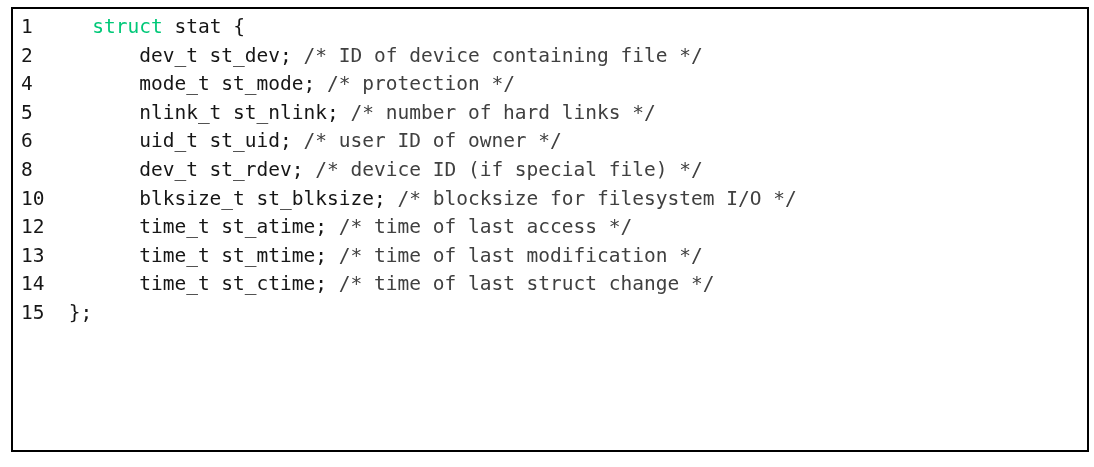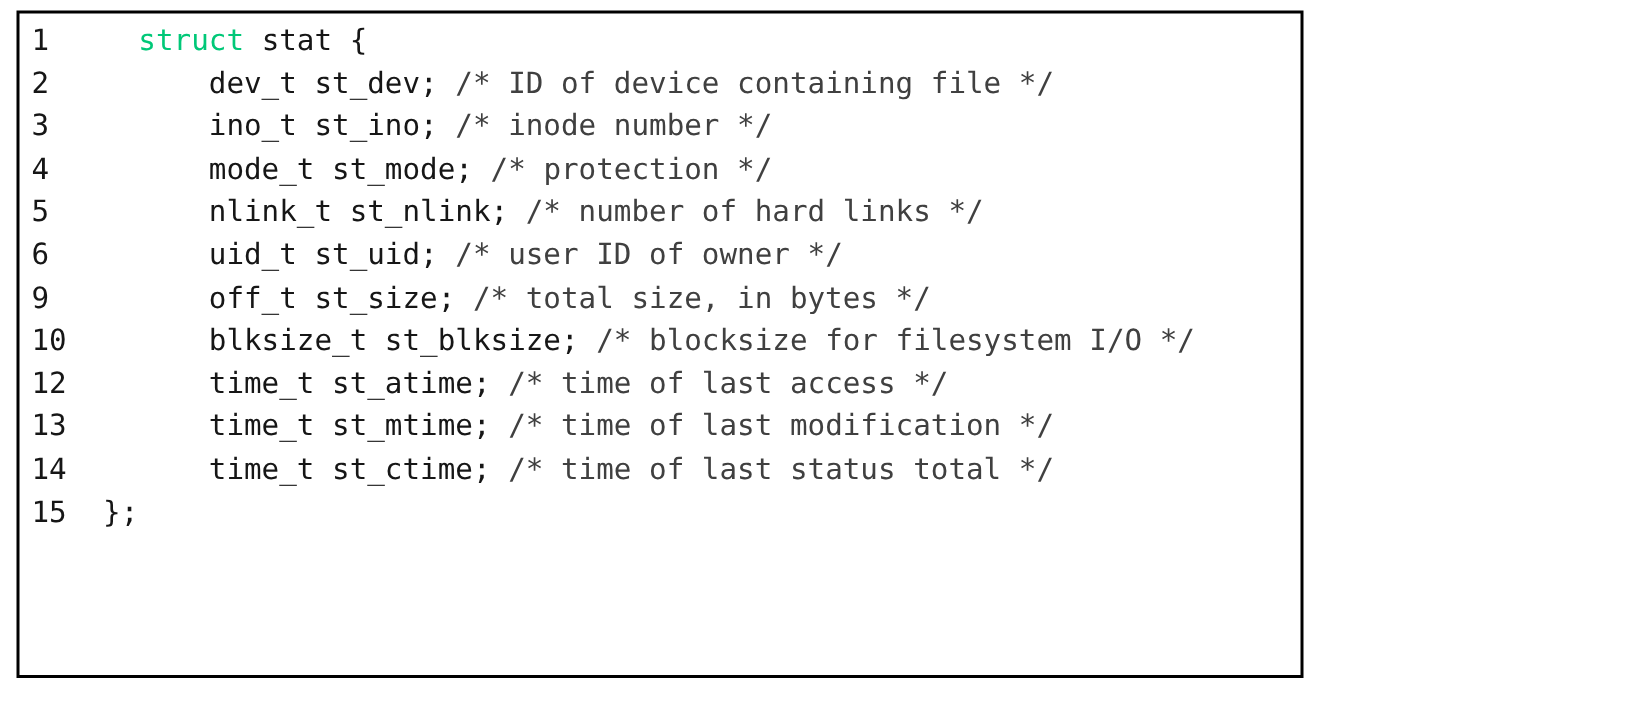--- a/index.html
+++ b/index.html
@@ -12,21 +12,21 @@
     width: 1094px;
     height: 467px;
     overflow: hidden;
     font-family: "DejaVu Sans Mono", "Liberation Mono", monospace;
   }
 
   #code-listing {
     position: absolute;
     left: 11px;
     top: 7px;
-    width: 858px;
+    width: 1078px;
     height: 445px;
     box-sizing: border-box;
     border: 2px solid #000000;
     background: #ffffff;
     overflow: hidden;
   }
 
   .code-lines {
     position: absolute;
     left: 0;
@@ -73,24 +73,23 @@
     color: #161616;
   }
 </style>
 </head>
 <body>
 
 <div id="code-listing">
   <div class="code-lines">
       <div class="code-line"><span class="ln">1</span><span class="code-text"><span class="tok-plain">   </span><span class="tok-kw">struct</span><span class="tok-plain"> stat {</span></span></div>
       <div class="code-line"><span class="ln">2</span><span class="code-text"><span class="tok-plain">       dev_t st_dev; </span><span class="tok-cmt">/* ID of device containing file */</span></span></div>
-      <div class="code-line"><span class="ln">3</span><span class="code-text"><span class="tok-plain">       ino_t st_ino; </span><span class="tok-cmt">/* inode number */</span></span></div>
       <div class="code-line"><span class="ln">4</span><span class="code-text"><span class="tok-plain">       mode_t st_mode; </span><span class="tok-cmt">/* protection */</span></span></div>
       <div class="code-line"><span class="ln">5</span><span class="code-text"><span class="tok-plain">       nlink_t st_nlink; </span><span class="tok-cmt">/* number of hard links */</span></span></div>
       <div class="code-line"><span class="ln">6</span><span class="code-text"><span class="tok-plain">       uid_t st_uid; </span><span class="tok-cmt">/* user ID of owner */</span></span></div>
-      <div class="code-line"><span class="ln">9</span><span class="code-text"><span class="tok-plain">       off_t st_size; </span><span class="tok-cmt">/* total size, in bytes */</span></span></div>
+      <div class="code-line"><span class="ln">8</span><span class="code-text"><span class="tok-plain">       dev_t st_rdev; </span><span class="tok-cmt">/* device ID (if special file) */</span></span></div>
       <div class="code-line"><span class="ln">10</span><span class="code-text"><span class="tok-plain">       blksize_t st_blksize; </span><span class="tok-cmt">/* blocksize for filesystem I/O */</span></span></div>
       <div class="code-line"><span class="ln">12</span><span class="code-text"><span class="tok-plain">       time_t st_atime; </span><span class="tok-cmt">/* time of last access */</span></span></div>
       <div class="code-line"><span class="ln">13</span><span class="code-text"><span class="tok-plain">       time_t st_mtime; </span><span class="tok-cmt">/* time of last modification */</span></span></div>
-      <div class="code-line"><span class="ln">14</span><span class="code-text"><span class="tok-plain">       time_t st_ctime; </span><span class="tok-cmt">/* time of last status total */</span></span></div>
+      <div class="code-line"><span class="ln">14</span><span class="code-text"><span class="tok-plain">       time_t st_ctime; </span><span class="tok-cmt">/* time of last struct change */</span></span></div>
       <div class="code-line"><span class="ln">15</span><span class="code-text"><span class="tok-plain"> };</span></span></div>
     </div>
 </div>
 
 </body></html>

